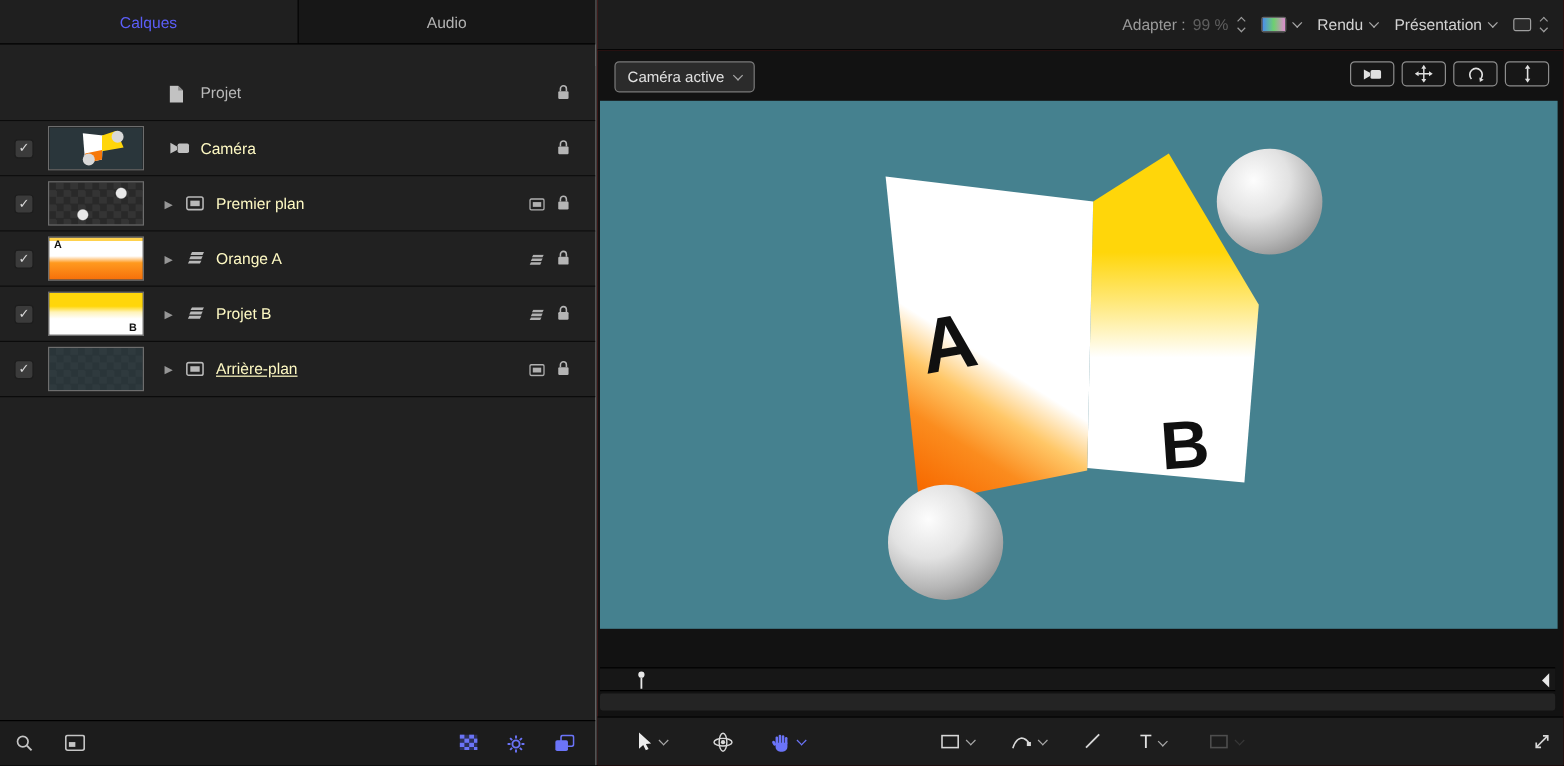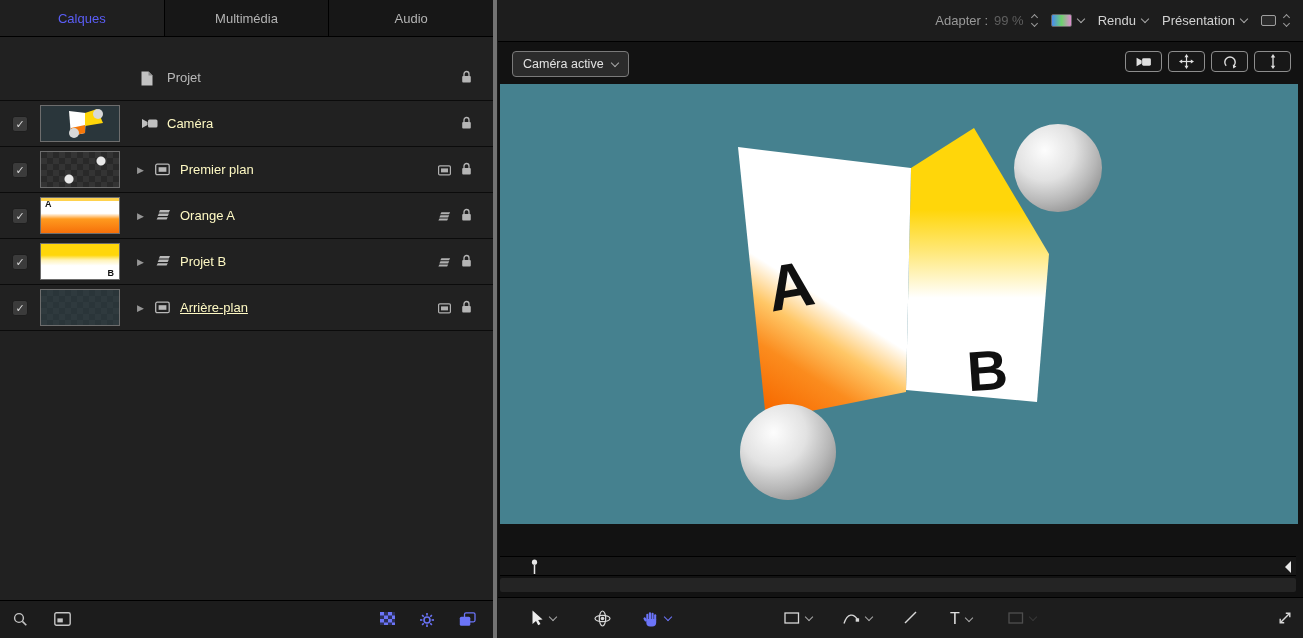--- a/index.html
+++ b/index.html
@@ -3,21 +3,21 @@
 <meta charset="utf-8">
 <style>
   * { margin:0; padding:0; box-sizing:border-box; }
   html,body { background:#000; }
   .app {
     position:relative; width:1303px; height:638px; overflow:hidden;
     background:#1a1a1a; font-family:"Liberation Sans", sans-serif;
     -webkit-font-smoothing:antialiased; color:#c6c6c6; font-size:13px;
   }
   
-  .left { position:absolute; left:0; top:0; width:497px; height:638px; background:#212121; border-right:4px solid #737373; }
+  .left { position:absolute; left:0; top:0; width:497px; height:638px; background:#212121; border-right:1px solid #737373; }
   .tabs { position:absolute; left:0; top:0; width:100%; height:37px; display:flex; background:#141414; border-bottom:1px solid #000; }
   .tab { flex:1; display:flex; align-items:center; justify-content:center; color:#b3b3b3; border-right:1px solid #000; cursor:default; background:#171717; }
   .tab.active { background:#1f1f1f; color:#5b5ef7; }
   .tab:last-child { border-right:none; }
   .rows { position:absolute; left:0; top:55px; width:100%; }
   .row { position:relative; height:46px; border-bottom:1px solid #0b0b0b; background:#212121; }
   .cb { position:absolute; left:12px; top:15px; width:16px; height:16px; border-radius:3px; background:#3b3b3b; border:1px solid #1d1d1d; display:flex; align-items:center; justify-content:center; }
   .ck { color:#d8d8d8; font-size:11px; font-style:normal; line-height:1; }
   .thumb { position:absolute; left:40px; top:4px; width:80px; height:37px; border:1px solid #6d6d6d; overflow:hidden; background:#111; }
   .thumb .ta { position:absolute; left:4px; top:1px; color:#111; font-size:9px; font-weight:bold; font-style:normal; }
@@ -74,23 +74,20 @@
 
 <div class="app">
 
   <div class="left">
 
     <div class="tabs">
       <div class="tab active">
           <span>Calques</span>
         </div>
       <div class="tab">
-          <span>Multimédia</span>
-        </div>
-      <div class="tab">
           <span>Audio</span>
         </div>
     </div>
 
     <div class="rows">
 
       <div class="row">
         <span class="ticon nodisc">
           <svg width="12" height="15" viewBox="0 0 12 15">
               <path d="M0.5 0.5 H7.5 L11.5 4.5 V14.5 H0.5 Z" fill="#c2c2c2"></path>

